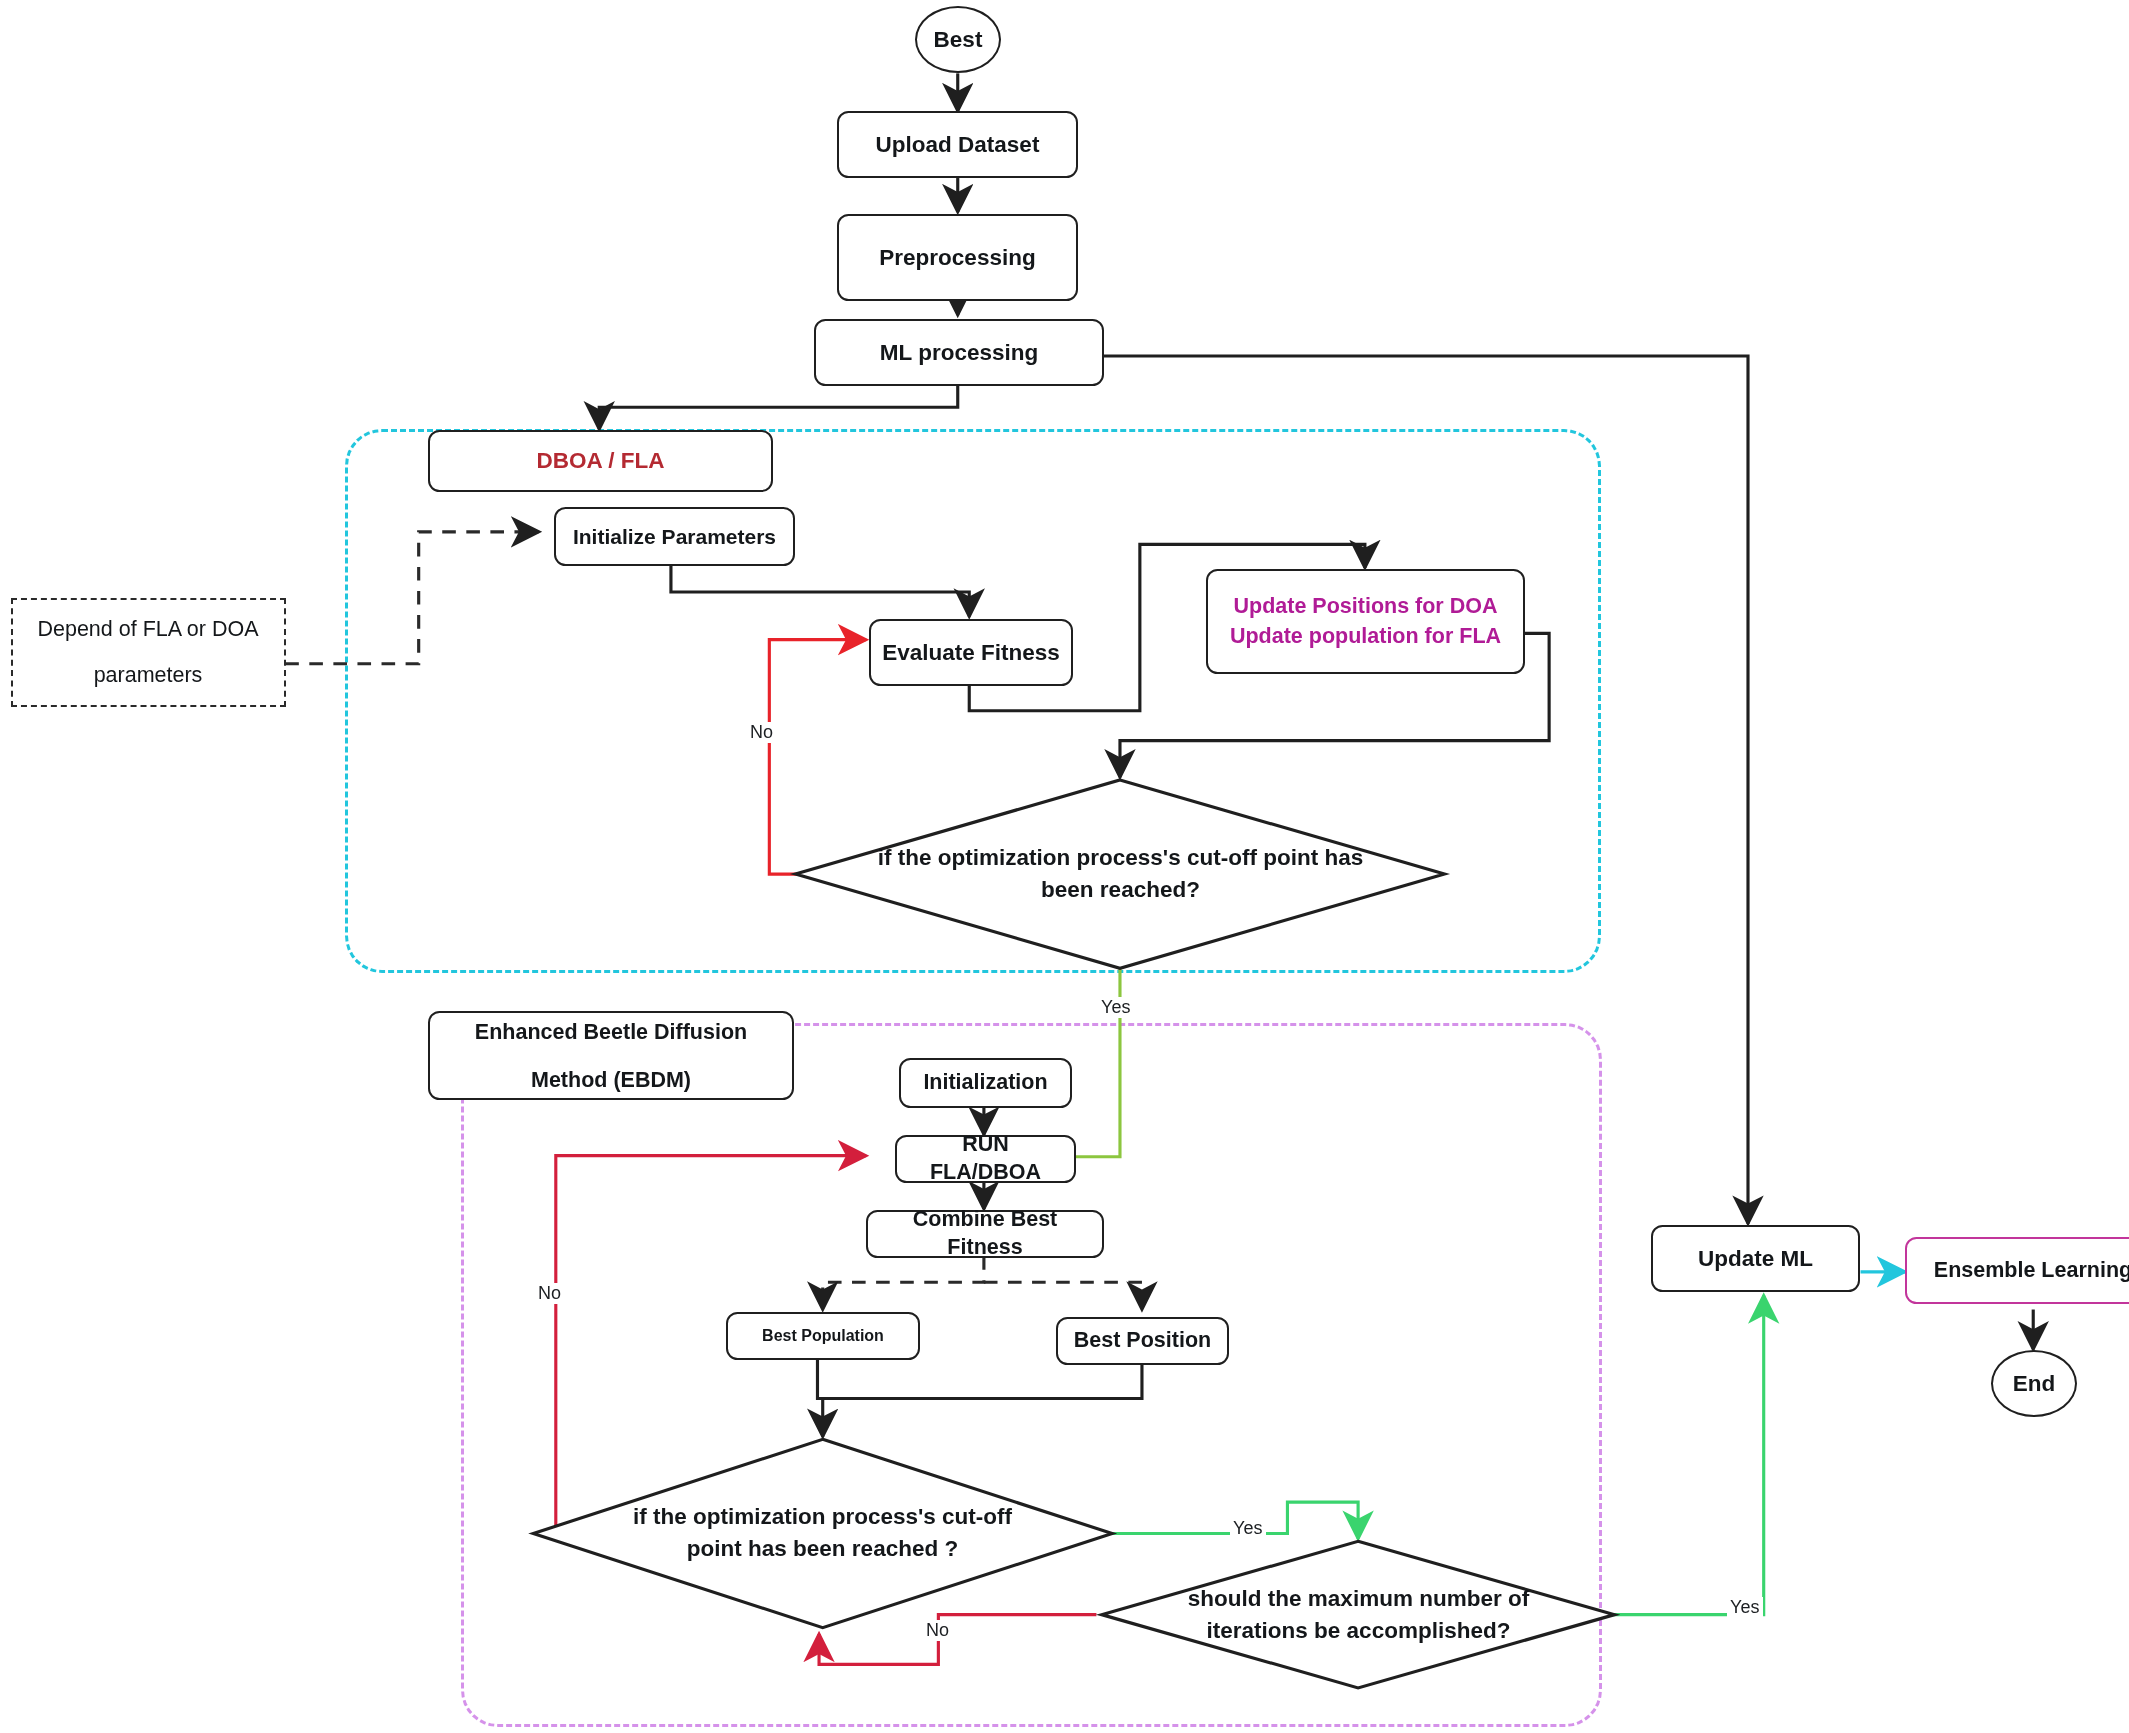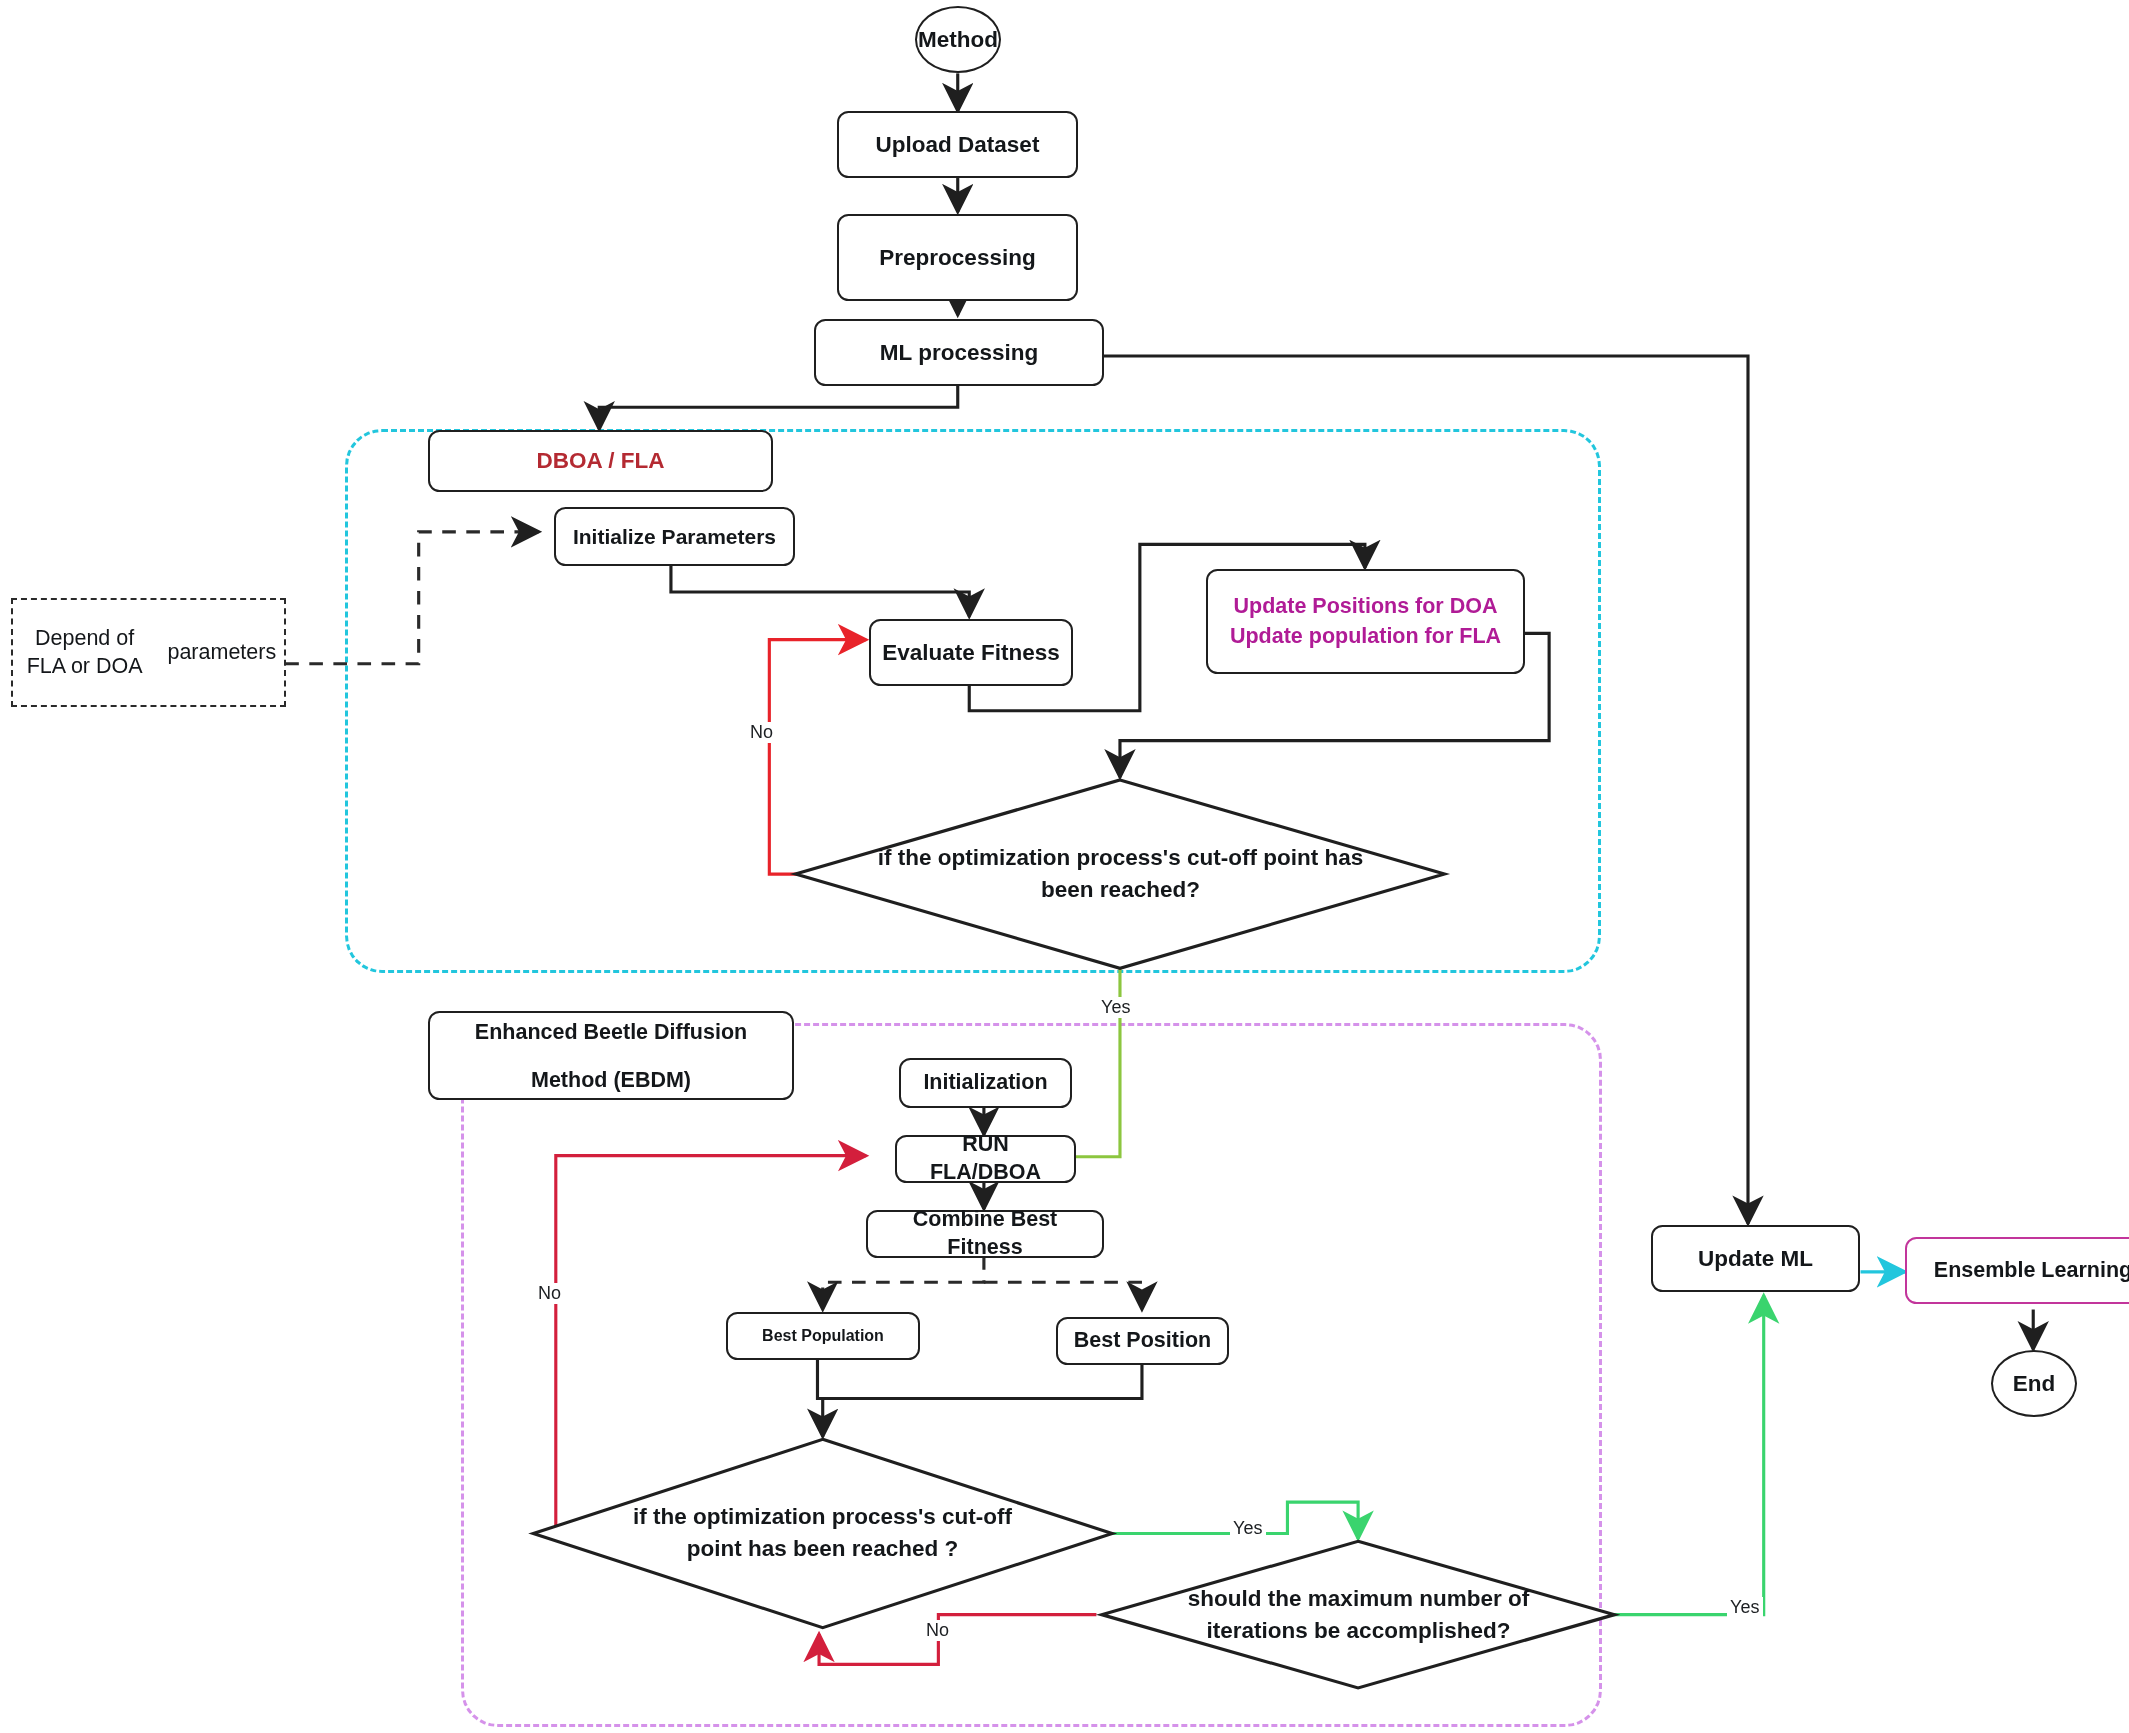--- a/index.html
+++ b/index.html
@@ -125,21 +125,21 @@
     </g>
 
     <g fill="#ffffff" stroke="#1f1f1f" stroke-width="6">
       <polygon points="2140,1490 2760,1670 2140,1850 1520,1670"></polygon>
       <polygon points="1572,2750 2125,2930 1572,3110 1019,2930"></polygon>
       <polygon points="2595,2945 3085,3085 2595,3225 2105,3085"></polygon>
     </g>
   </svg>
 
   <div class="node term" style="left:915px;top:6.3px;width:86px;height:67px;">
-    <span>Method</span>
+    <span>Best</span>
   </div>
 
   <div class="node" style="left:837px;top:111px;width:241px;height:67px;">
     <span>Upload Dataset</span>
   </div>
 
   <div class="node" style="left:837px;top:214px;width:241px;height:87px;">
     <span>Preprocessing</span>
   </div>
 
@@ -157,21 +157,21 @@
 
   <div class="node" style="left:869px;top:619px;width:204px;height:67px;">
     <span>Evaluate Fitness</span>
   </div>
 
   <div class="node accentPurple" style="left:1206px;top:569px;width:319px;height:105px;flex-direction:column;gap:2.1px;font-size:21.5px;">
     <span>Update Positions for DOA</span>
     <span>Update population for FLA</span>
   </div>
 
-  <div class="node dashedbox" style="left:10.5px;top:598px;width:275px;height:109px;gap:18px;">
+  <div class="node dashedbox" style="left:10.5px;top:598px;width:275px;height:109px;flex-direction:column;gap:18px;">
     <span>Depend of FLA or DOA</span>
     <span>parameters</span>
   </div>
 
   <div class="diamond" style="left:796px;top:780px;width:649px;height:188px;">
     <div class="dtxt">if the optimization process's cut-off point has been reached?</div>
   </div>
 
   <div class="node" style="left:428px;top:1011px;width:366px;height:89px;flex-direction:column;gap:20px;font-size:21.5px;justify-content:flex-end;">
     <span>Enhanced Beetle Diffusion</span>

